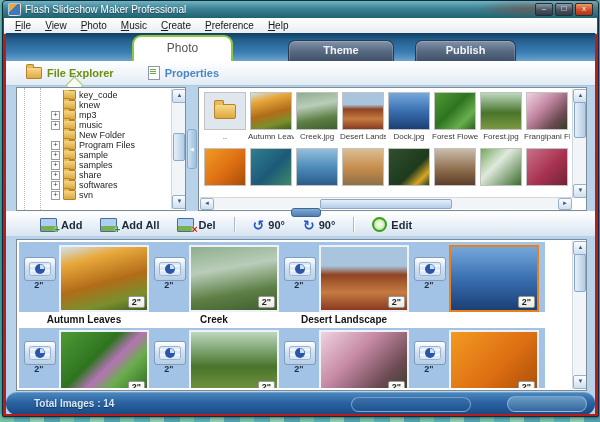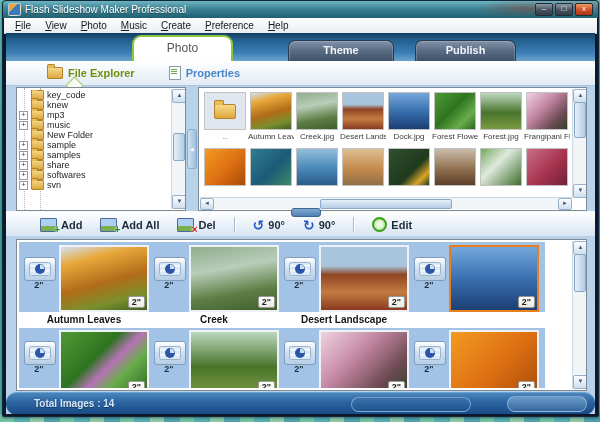--- a/index.html
+++ b/index.html
@@ -6,21 +6,21 @@
   body{
     width:600px;height:422px;position:relative;overflow:hidden;
     font-family:"Liberation Sans","DejaVu Sans",sans-serif;
     background:linear-gradient(180deg,#6abcb6 0%,#459f9a 55%,#55aca2 100%);
   }
   .desk-bottom{position:absolute;left:0;right:0;bottom:0;height:8px;
     background:repeating-linear-gradient(90deg,#7cc8a4 0 14px,#56aeb6 14px 30px,#9ad2ae 30px 44px,#4f9eb2 44px 60px);
     opacity:.8;}
   
   .window{position:absolute;left:2px;top:0;width:595px;height:415px;
-    background:#0f172a;border:1px solid #10293f;border-radius:4px 4px 2px 2px;
+    background:#b91c1c;border:1px solid #10293f;border-radius:4px 4px 2px 2px;
     box-shadow:0 1px 3px rgba(0,0,0,.45);}
   .titlebar{position:absolute;left:0;top:0;right:0;height:17px;border-radius:3px 3px 0 0;
     background:
       radial-gradient(ellipse 70px 12px at 88% 45%, rgba(140,55,35,.45), rgba(140,55,35,0) 75%),
       radial-gradient(ellipse 50px 10px at 97% 30%, rgba(160,80,40,.35), rgba(160,80,40,0) 75%),
       linear-gradient(180deg,#6fb4c0 0%,#3d8396 45%,#20616f 100%);
     display:flex;align-items:center;}
   .appicon{width:11px;height:11px;margin:0 4px 0 5px;border-radius:2px;
     background:linear-gradient(135deg,#f0a43c 0 40%,#3a7ac0 40% 100%);
     border:1px solid rgba(255,255,255,.6);}
@@ -45,41 +45,41 @@
     border:2px solid #8cc83c;border-bottom:none;border-radius:9px 9px 0 0;
     font-size:12px;color:#555;text-align:center;line-height:23px;}
   .tab-idle{position:absolute;top:7px;height:21px;border:1px solid #2a3a4e;border-bottom:none;
     border-radius:7px 7px 0 0;background:linear-gradient(180deg,#8194ab 0%,#5a6d85 45%,#3d4f66 100%);
     color:#f2f5f8;font-size:11px;font-weight:bold;text-align:center;line-height:19px;
     box-shadow:inset 0 0 0 1px rgba(255,255,255,.18);}
   .tab-theme{left:282px;width:104px;} .tab-publish{left:409px;width:99px;}
   
   .subtabbar{position:absolute;left:0;right:0;top:28px;height:24px;
     background:linear-gradient(180deg,#ffffff,#e2ebf4);border-bottom:1px solid #a9c9e1;
-    display:flex;align-items:center;padding-left:41px;gap:34px;}
+    display:flex;align-items:center;padding-left:20px;gap:34px;}
   .subtab{display:flex;align-items:center;gap:5px;font-size:11px;font-weight:bold;}
   .subtab .lbl-green{color:#6e8e0e;} .subtab .lbl-blue{color:#4a86c6;}
   .ico-folder-sm{width:14px;height:10px;position:relative;border-radius:1px;
     background:linear-gradient(180deg,#f6d98c,#e0a93f);border:1px solid #b2832a;}
   .ico-folder-sm::before{content:"";position:absolute;left:-1px;top:-4px;width:6px;height:3px;
     background:#e9bb55;border:1px solid #b2832a;border-bottom:none;border-radius:2px 2px 0 0;}
   .ico-pic-sm{width:12px;height:11px;border:1px solid #4a6a9a;border-radius:1px;
     background:linear-gradient(180deg,#bcd8f2 0 50%,#e8c23a 50% 70%,#7ab050 70% 100%);}
   .ico-page-sm{width:10px;height:12px;background:#fdfdfd;border:1px solid #8a9aa8;position:relative;}
   .ico-page-sm::before{content:"";position:absolute;left:1px;top:2px;width:6px;height:1px;
     box-shadow:0 2px 0 #6aa84a,0 4px 0 #6aa84a;background:#6aa84a;}
   .notch{position:absolute;left:62px;top:46px;width:11px;height:11px;transform:rotate(45deg);
     background:#f8fbf2;border:1px solid #a3c472;}
   
   .treepanel{position:absolute;left:10px;top:54px;width:168px;height:122px;background:#fff;
     border:1px solid #7e8a96;overflow:hidden;}
   .tree-list{position:absolute;left:0;top:2px;right:14px;bottom:0;overflow:hidden;}
   .tree-guide1{position:absolute;left:7px;top:0;bottom:0;border-left:1px dotted #b8b8b8;}
   .tree-guide2{position:absolute;left:23px;top:0;bottom:0;border-left:1px dotted #b8b8b8;}
-  .trow{height:10px;display:flex;align-items:center;padding-left:2px;position:relative;}
+  .trow{height:10px;display:flex;align-items:center;padding-left:34px;position:relative;}
   .plusbox{width:7px;height:7px;border:1px solid #9a9a9a;background:#fff;margin-right:3px;
     font-size:8px;line-height:6px;text-align:center;color:#444;visibility:hidden;flex:none;}
   .plusbox::before{content:"+";}
   .trow.has-plus .plusbox{visibility:visible;}
   .tfolder{width:11px;height:8px;position:relative;border-radius:1px;flex:none;
     background:linear-gradient(180deg,#f4d685,#dda73e);border:1px solid #b2832a;margin-right:3px;}
   .tfolder::before{content:"";position:absolute;left:-1px;top:-3px;width:5px;height:2px;
     background:#e9bb55;border:1px solid #b2832a;border-bottom:none;border-radius:1px 1px 0 0;}
   .tlabel{font-size:9px;color:#1d1d1d;white-space:nowrap;}
   
@@ -245,20 +245,25 @@
             <span class="tlabel">music</span>
           </div>
 
 
           <div class="trow">
             <span class="plusbox"></span>
             <span class="tfolder"></span>
             <span class="tlabel">New Folder</span>
           </div>
 
+          <div class="trow has-plus">
+            <span class="plusbox"></span>
+            <span class="tfolder"></span>
+            <span class="tlabel">Program Files</span>
+          </div>
 
           <div class="trow has-plus">
             <span class="plusbox"></span>
             <span class="tfolder"></span>
             <span class="tlabel">sample</span>
           </div>
 
           <div class="trow has-plus">
             <span class="plusbox"></span>
             <span class="tfolder"></span>

